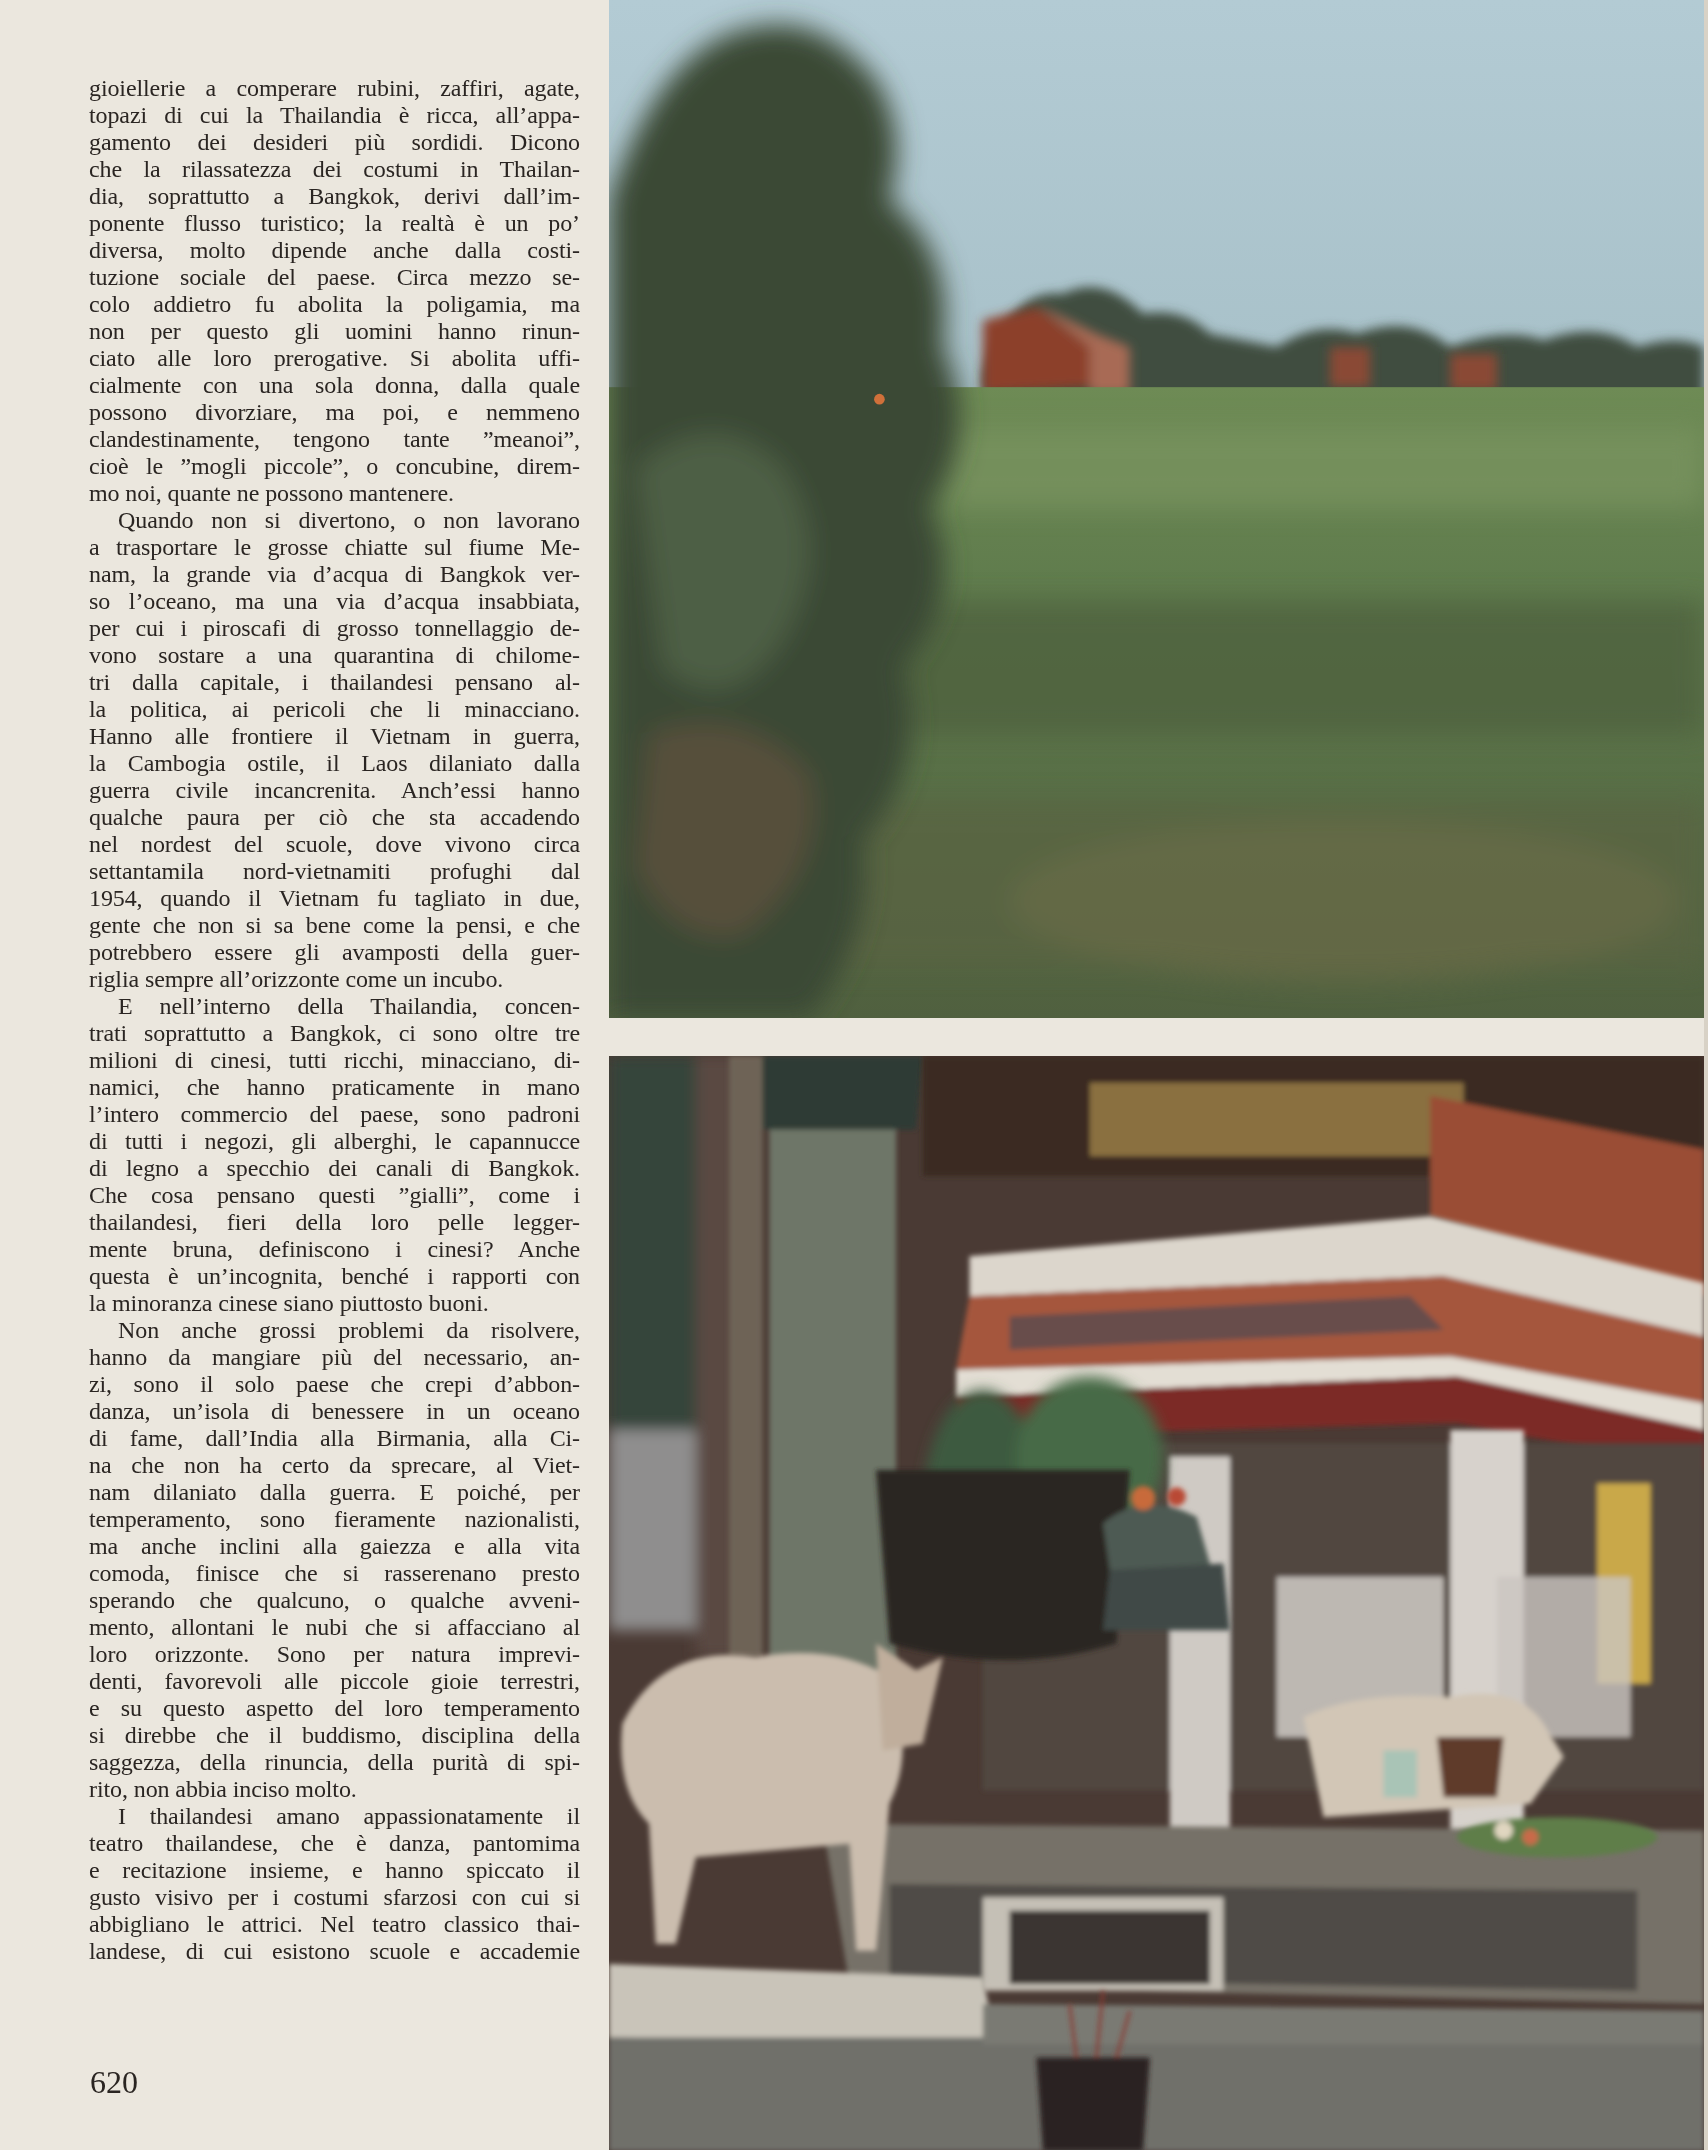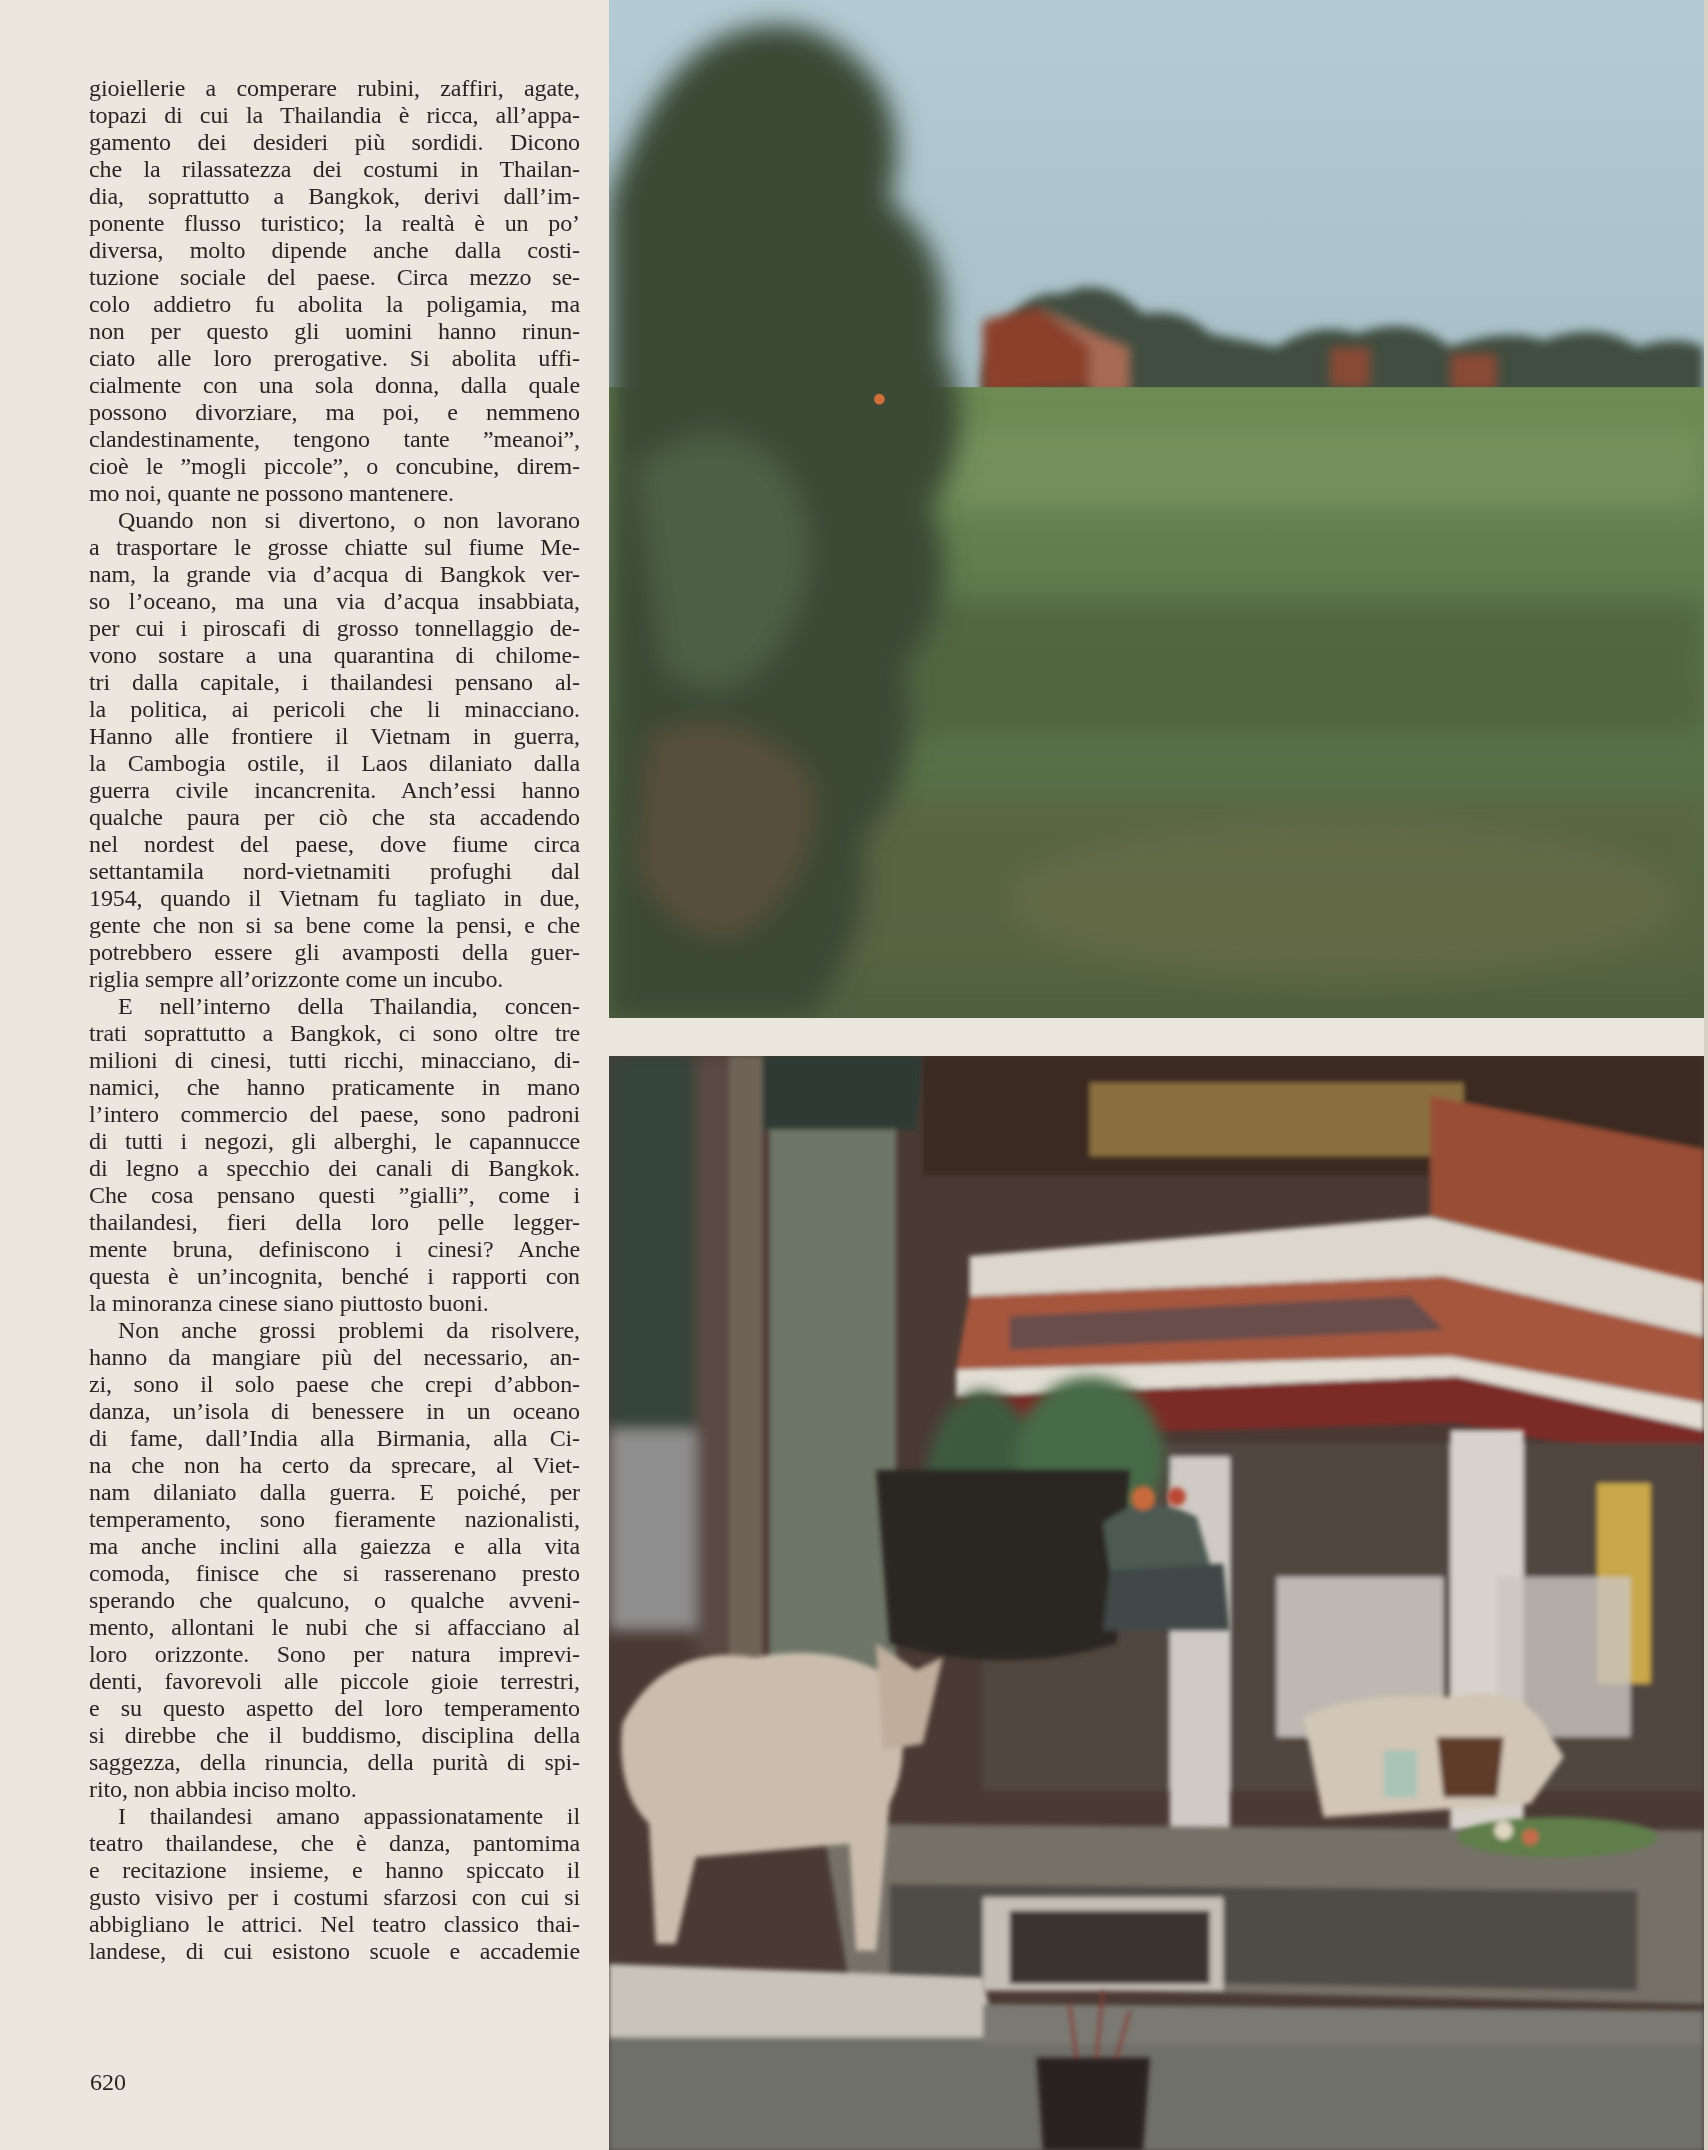--- a/index.html
+++ b/index.html
@@ -16,21 +16,21 @@
   .line {
     display: block; height: 27px; line-height: 27px;
     font-size: 24px; white-space: nowrap;
     text-align: justify; text-align-last: justify;
     letter-spacing: -0.1px;
   }
   .line.last { text-align-last: left; }
   .line.indent { padding-left: 29px; }
   .page-number {
     position: absolute; left: 90px; top: 2069px;
-    font-size: 24px; line-height: 27px;
+    font-size: 32px; line-height: 27px;
   }
   .photo { position: absolute; left: 609px; width: 1095px; overflow: hidden; }
   .photo svg { display: block; width: 100%; height: 100%; }
   .photo-top { top: 0; height: 1018px; }
   .photo-bottom { top: 1056px; height: 1095px; }
   .right-strip {
     position: absolute; left: 1704px; top: 0; width: 4.7px; height: 2151px;
     background: #d8d2c6;
   }
 </style>
@@ -61,21 +61,21 @@
       <span class="line">nam, la grande via d’acqua di Bangkok ver-</span>
       <span class="line">so l’oceano, ma una via d’acqua insabbiata,</span>
       <span class="line">per cui i piroscafi di grosso tonnellaggio de-</span>
       <span class="line">vono sostare a una quarantina di chilome-</span>
       <span class="line">tri dalla capitale, i thailandesi pensano al-</span>
       <span class="line">la politica, ai pericoli che li minacciano.</span>
       <span class="line">Hanno alle frontiere il Vietnam in guerra,</span>
       <span class="line">la Cambogia ostile, il Laos dilaniato dalla</span>
       <span class="line">guerra civile incancrenita. Anch’essi hanno</span>
       <span class="line">qualche paura per ciò che sta accadendo</span>
-      <span class="line">nel nordest del paese, dove fiume circa</span>
+      <span class="line">nel nordest del scuole, dove vivono circa</span>
       <span class="line">settantamila nord-vietnamiti profughi dal</span>
       <span class="line">1954, quando il Vietnam fu tagliato in due,</span>
       <span class="line">gente che non si sa bene come la pensi, e che</span>
       <span class="line">potrebbero essere gli avamposti della guer-</span>
       <span class="line last">riglia sempre all’orizzonte come un incubo.</span>
       <span class="line indent">E nell’interno della Thailandia, concen-</span>
       <span class="line">trati soprattutto a Bangkok, ci sono oltre tre</span>
       <span class="line">milioni di cinesi, tutti ricchi, minacciano, di-</span>
       <span class="line">namici, che hanno praticamente in mano</span>
       <span class="line">l’intero commercio del paese, sono padroni</span>

